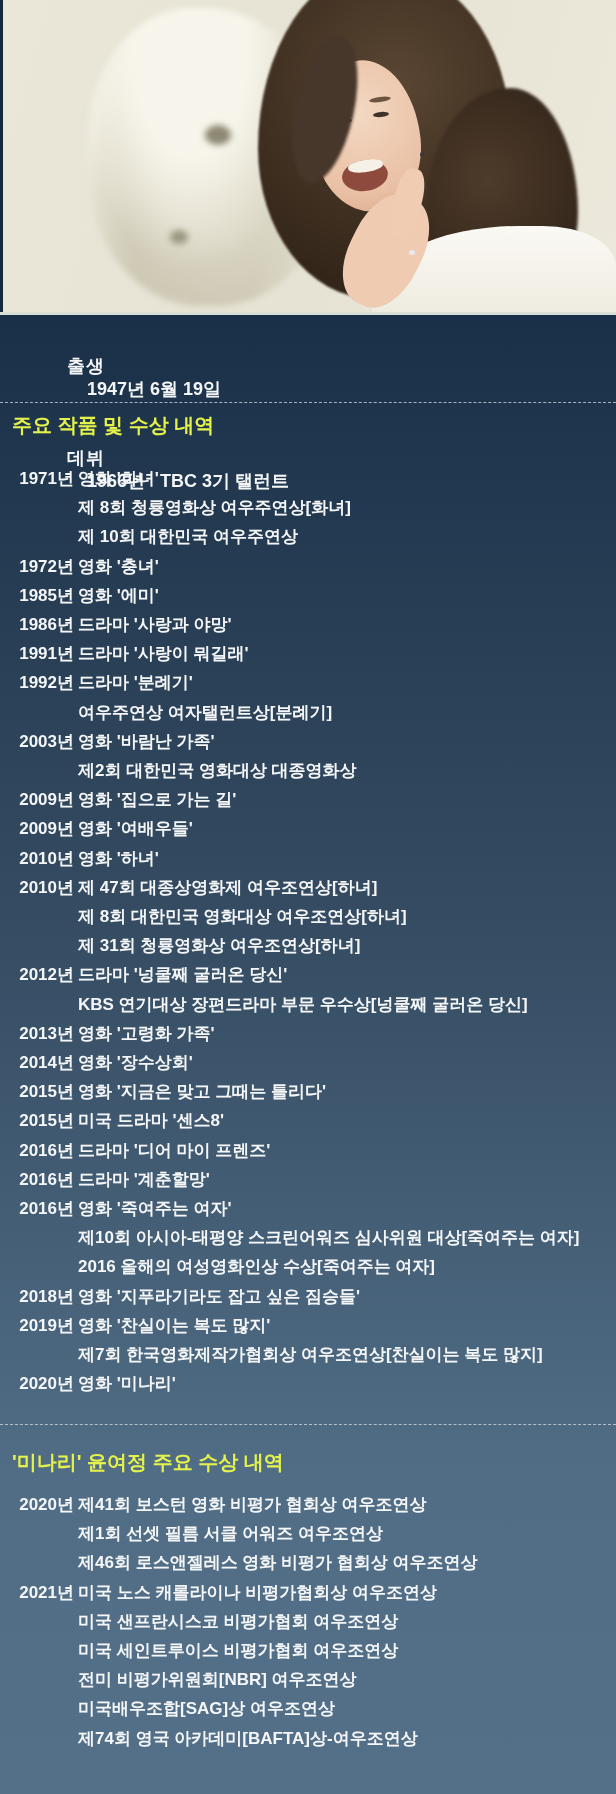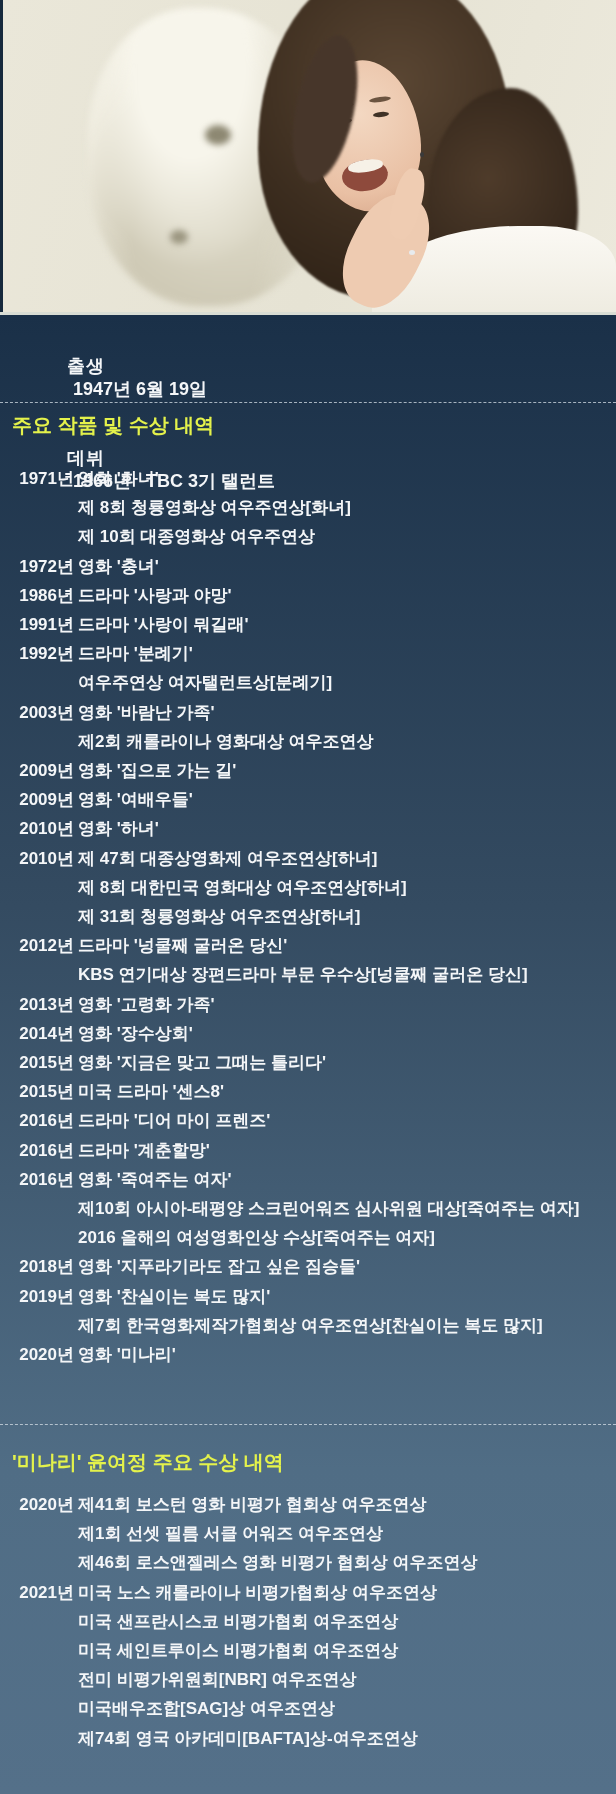--- a/index.html
+++ b/index.html
@@ -47,21 +47,21 @@
   .ring{left:409px;top:250px;width:6px;height:5px;background:#e7ebee;border-radius:50%;}
 
   
   .content{position:relative;width:616px;height:1479px;box-sizing:border-box;
     background:linear-gradient(180deg,#1a3048 0%,#344b61 40%,#506d85 78%,#547089 100%);
     color:#f4f6f8;font-weight:bold;}
   .info-bar{box-sizing:border-box;height:88px;padding:17px 0 0 27px;
     border-bottom:1px dashed rgba(214,223,231,0.75);}
   .info-row{font-size:18px;line-height:23px;white-space:pre;}
   .info-label{display:inline-block;min-width:43px;letter-spacing:1px;}
-  .info-value{margin-left:6px;}
+  .info-value{margin-left:20px;}
 
   section{box-sizing:border-box;display:block;}
   .sec-works{height:1022px;overflow:hidden;border-bottom:1px dashed rgba(214,223,231,0.75);padding-top:10px;}
   .sec-minari{padding-top:25px;}
   .sec-title{margin:0;padding:0 10px 0 12px;font-size:20px;line-height:24px;color:#e4f24b;font-weight:bold;}
   .rows{margin-top:27px;}
   .sec-minari .rows{margin-top:16px;}
   .row{display:flex;line-height:29.2px;font-size:17px;}
   .sec-works .row{padding-left:10px;}
   .sec-minari .row{padding-left:17px;}
@@ -115,27 +115,31 @@
           <div class="row">
             <span class="year">1971년</span>
             <span class="text">영화 '화녀'</span>
           </div>
           <div class="row">
             <span class="year"></span>
             <span class="text">제 8회 청룡영화상 여우주연상[화녀]</span>
           </div>
           <div class="row">
             <span class="year"></span>
-            <span class="text">제 10회 대종영화상 여우주연상</span>
+            <span class="text">제 10회 대한민국 여우주연상</span>
           </div>
           <div class="row">
             <span class="year">1972년</span>
             <span class="text">영화 '충녀'</span>
           </div>
           <div class="row">
+            <span class="year">1985년</span>
+            <span class="text">영화 '에미'</span>
+          </div>
+          <div class="row">
             <span class="year">1986년</span>
             <span class="text">드라마 '사랑과 야망'</span>
           </div>
           <div class="row">
             <span class="year">1991년</span>
             <span class="text">드라마 '사랑이 뭐길래'</span>
           </div>
           <div class="row">
             <span class="year">1992년</span>
             <span class="text">드라마 '분례기'</span>
@@ -143,21 +147,21 @@
           <div class="row">
             <span class="year"></span>
             <span class="text">여우주연상 여자탤런트상[분례기]</span>
           </div>
           <div class="row">
             <span class="year">2003년</span>
             <span class="text">영화 '바람난 가족'</span>
           </div>
           <div class="row">
             <span class="year"></span>
-            <span class="text">제2회 캐롤라이나 영화대상 여우조연상</span>
+            <span class="text">제2회 대한민국 영화대상 대종영화상</span>
           </div>
           <div class="row">
             <span class="year">2009년</span>
             <span class="text">영화 '집으로 가는 길'</span>
           </div>
           <div class="row">
             <span class="year">2009년</span>
             <span class="text">영화 '여배우들'</span>
           </div>
           <div class="row">

